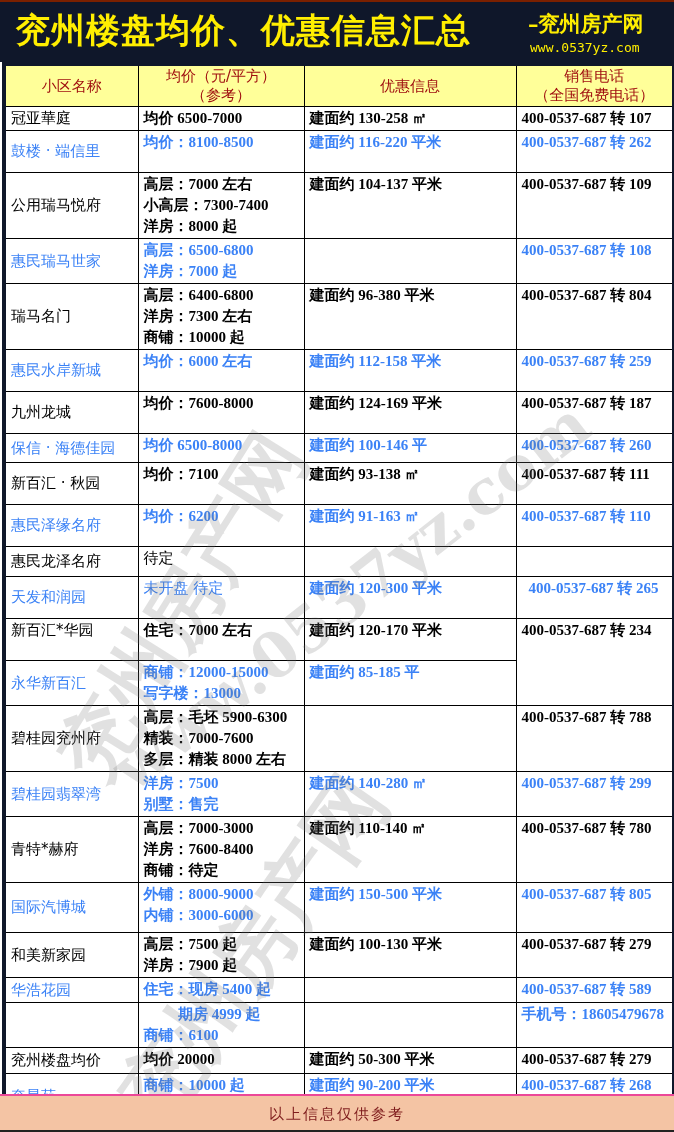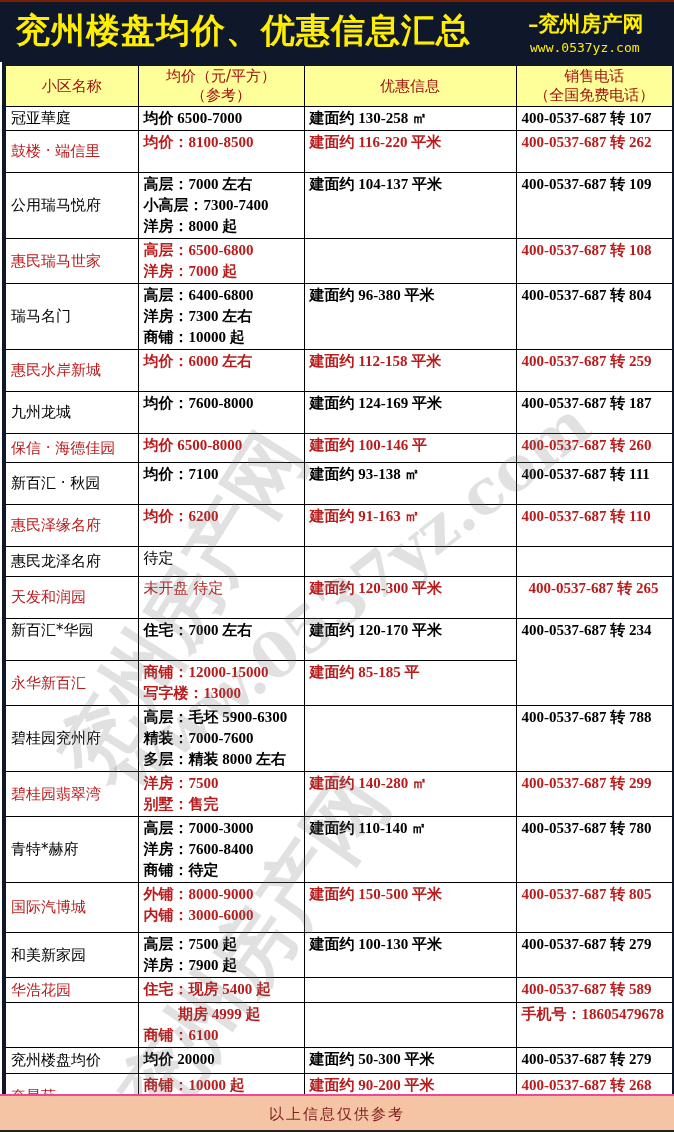--- a/index.html
+++ b/index.html
@@ -13,21 +13,21 @@
   .banner-url { position:absolute; left:530px; top:38px; font-size:13px; color:#ffee00;
             font-family:"DejaVu Sans Mono","Liberation Mono",monospace; white-space:nowrap; }
   table { position:absolute; left:2px; top:62px; width:670px; border-collapse:collapse;
           border:4px solid #0f172a; table-layout:fixed; }
   td, th { border:1px solid #000; vertical-align:top; padding:1px 5px; font-size:15px; line-height:21px;
            color:#000; overflow:hidden; white-space:nowrap; }
   th { background:#ffff99; color:#a01010; font-weight:normal; text-align:center; vertical-align:middle;
        font-family:"DejaVu Sans","Liberation Sans",sans-serif; font-size:15px; line-height:19px; }
   td.name { vertical-align:middle; font-family:"DejaVu Sans","Liberation Sans",sans-serif; font-size:15px; }
   td.num { font-weight:bold; font-family:"Liberation Serif","DejaVu Serif",serif; }
-  tr.red td { color:#b91c1c; }
+  tr.red td { color:#3b82f6; }
   tr.red td.name { font-weight:normal; }
   .line { display:block; }
   .indent { padding-left:2.3em; }
   .footer { position:absolute; left:0; top:1094px; width:674px; height:36px; background:#f4c4a4;
             border-top:2px solid #ec4899; text-align:center; font-size:15px; line-height:36px; color:#7f1d1d;
             font-family:"DejaVu Sans","Liberation Sans",sans-serif; letter-spacing:2px; }
   .bottom-rule { position:absolute; left:0; top:1130px; width:674px; height:2px; background:#222; }
   .watermark { position:absolute; color:rgba(120,120,120,0.22); font-weight:bold; white-space:nowrap;
                pointer-events:none; transform-origin:left center; }
   .wm1 { left:80px; top:720px; font-size:78px; transform:rotate(-58deg); }

